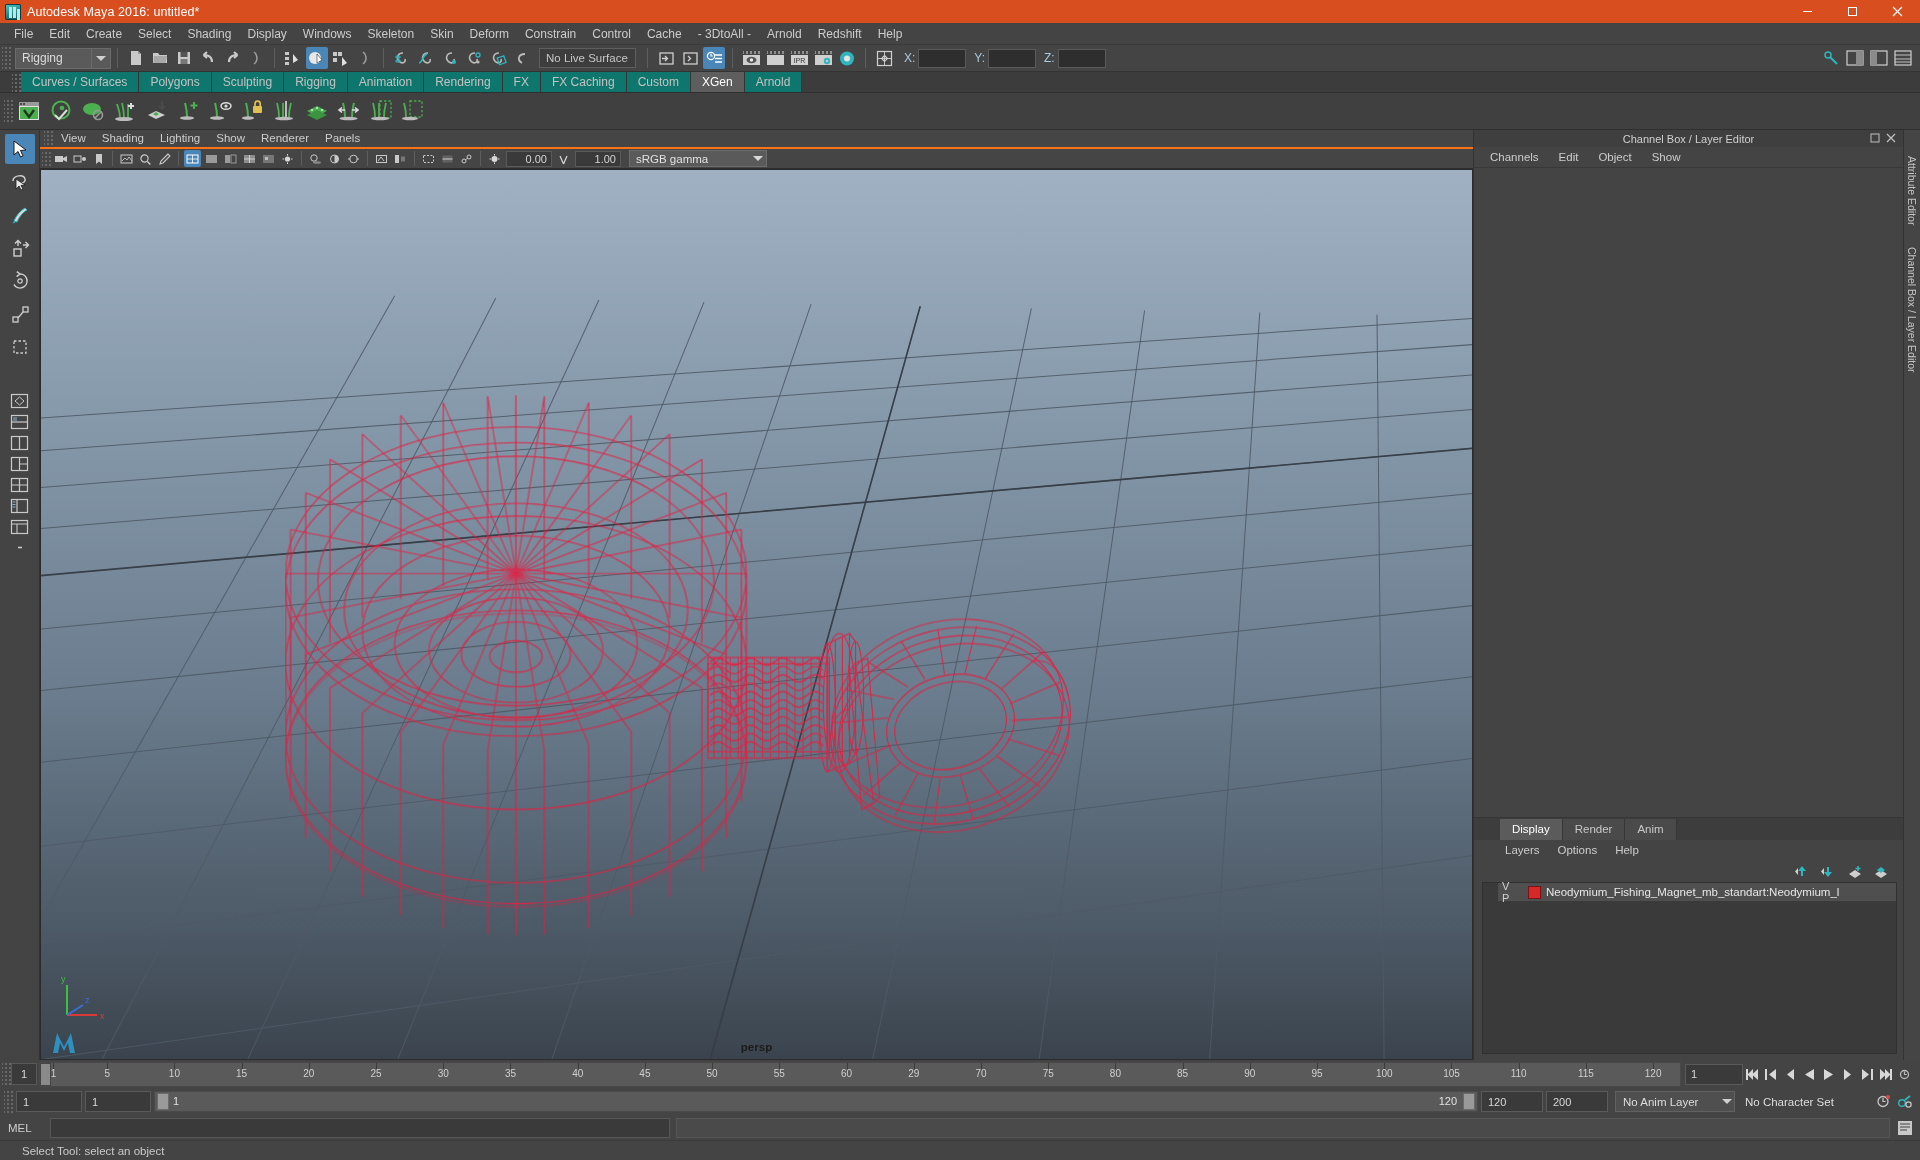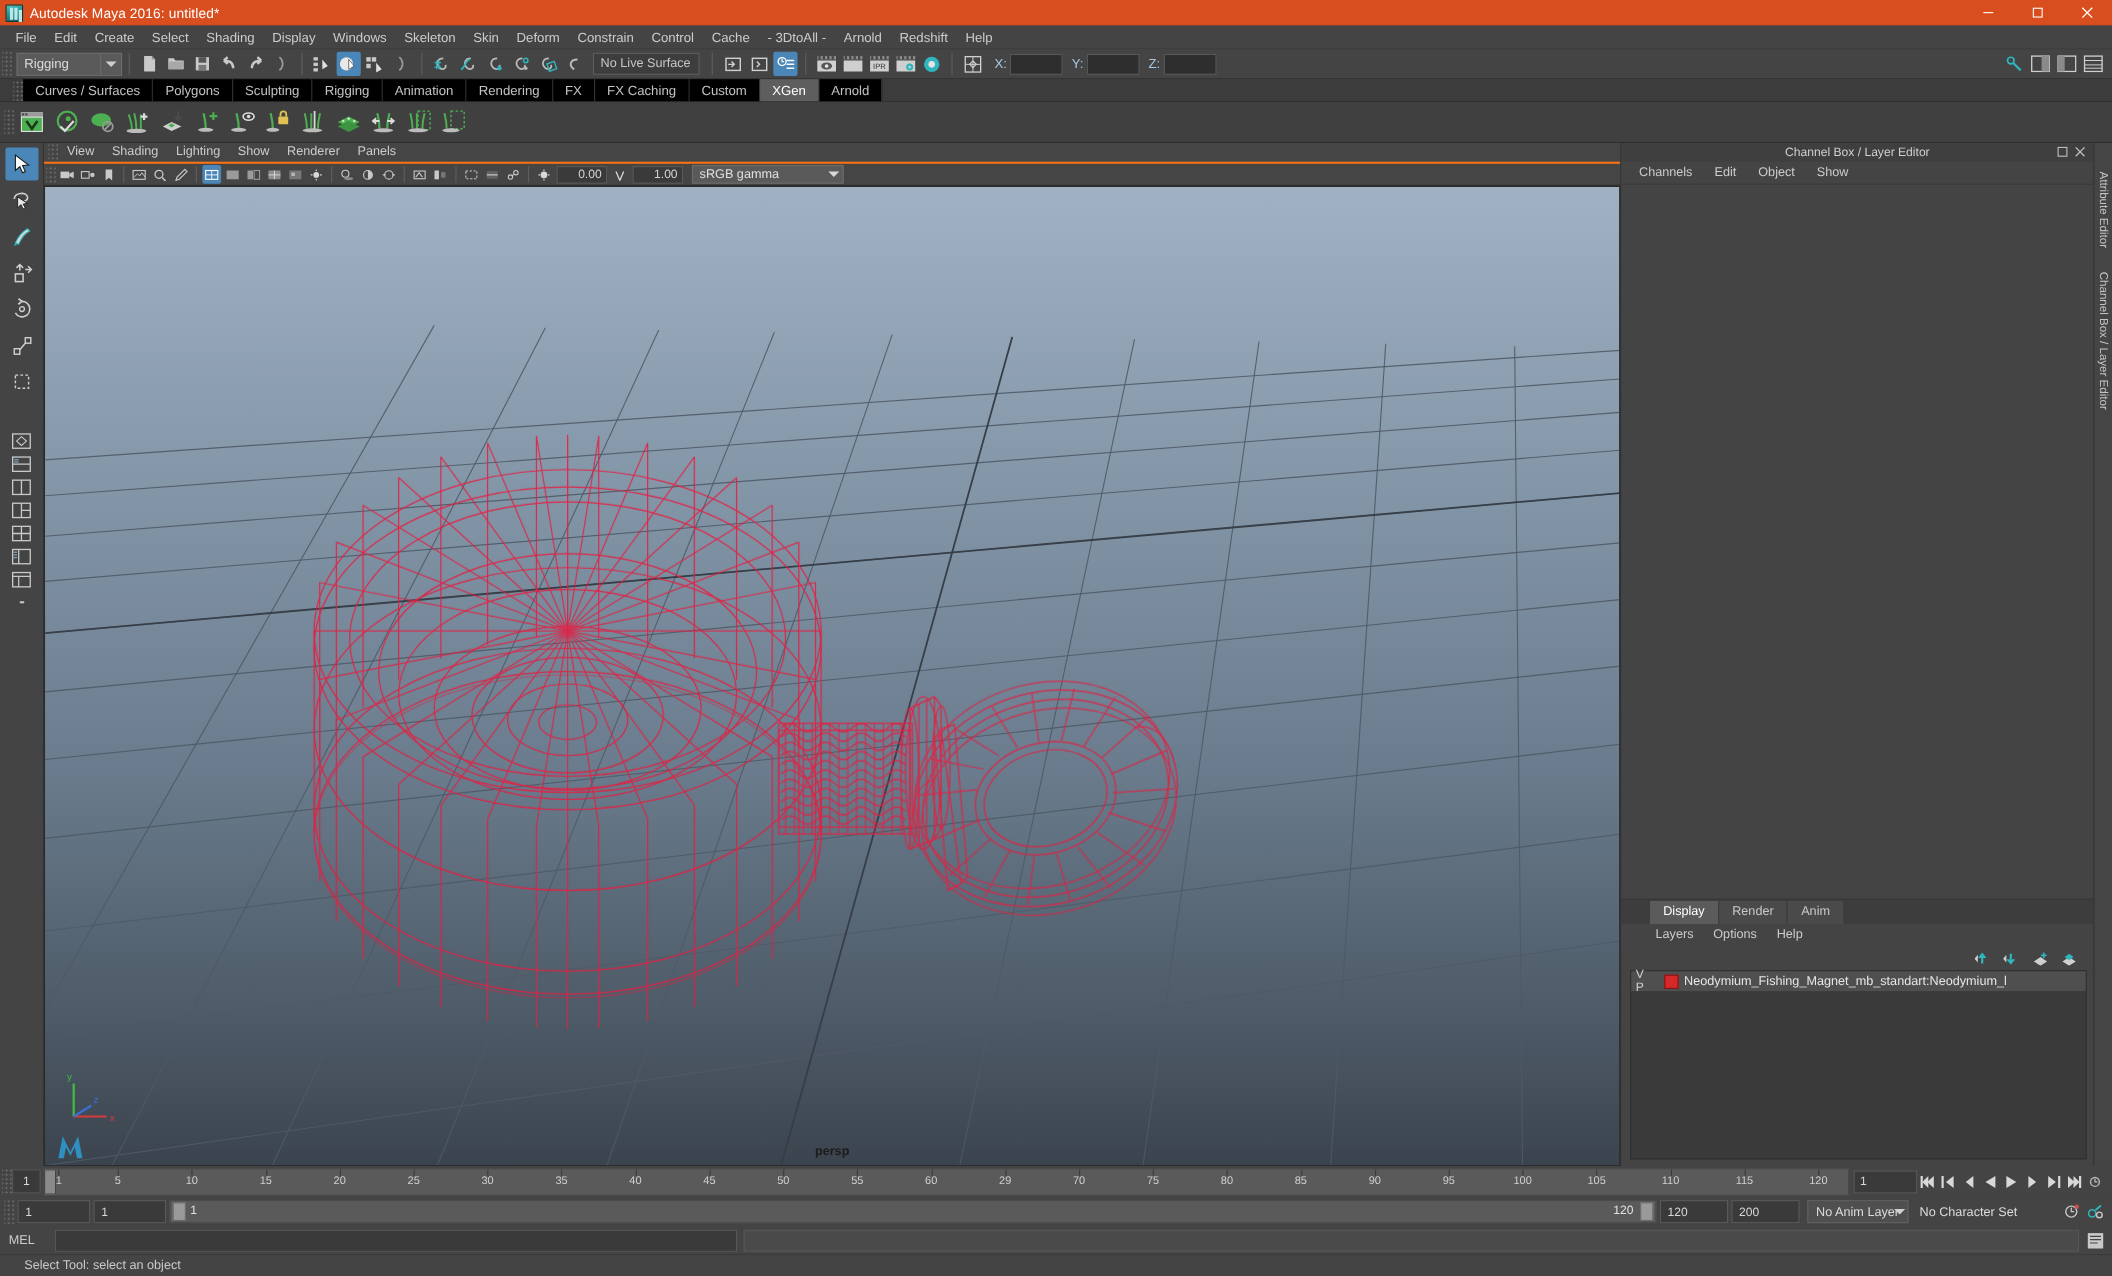--- a/index.html
+++ b/index.html
@@ -78,21 +78,21 @@
   .coord-field { width: 48px; height: 19px; background: #2e2e2e; border: 1px solid #5a5a5a; flex:0 0 auto; }
   .right-icons { margin-left: auto; display: flex; align-items: center; padding-right: 5px; }
 
   
   .shelf-tabs {
     height: 21px; background: #3c3c3c; display: flex; align-items: flex-end; flex: 0 0 auto;
     padding-left: 12px; border-bottom: 1px solid #2f2f2f;
   }
   .shelf-tab {
     height: 20px; padding: 0 11px; font-size: 12px; color: #c2c2c2; line-height: 20px;
-    background: #000000; border-right: 1px solid #353535; white-space: nowrap;
+    background: #0f766e; border-right: 1px solid #353535; white-space: nowrap;
   }
   .shelf-tab.active { background: #5e5e5e; color: #ffffff; }
   .shelf-tabs .grip { height: 18px; }
 
   
   .shelf-row {
     height: 37px; background: #404040; display: flex; align-items: center; flex: 0 0 auto;
     padding-left: 4px; border-bottom: 1px solid #2f2f2f;
   }
   .shelf-icon {
@@ -168,21 +168,21 @@
 
   .layer-editor { flex: 0 0 auto; background: #444; border-top: 1px solid #363636; }
   .le-tabs { height: 22px; display: flex; align-items: flex-end; padding-left: 26px; background:#3d3d3d;}
   .le-tab { height: 21px; padding: 0 12px; font-size: 11.5px; line-height:21px; color:#c8c8c8; background:#4a4a4a; border-right:1px solid #363636;}
   .le-tab.active { background:#5b5b5b; color:#ffffff; }
   .le-menubar { height: 20px; display: flex; align-items: center; padding-left: 22px; background:#444; }
   .le-menu { font-size: 11.5px; color: #cccccc; padding: 14px 9px; line-height:18px; }
   .le-toolrow { height: 22px; display:flex; align-items:center; justify-content:flex-end; padding-right: 14px; gap: 10px; background:#444;}
   .le-tool { width: 16px; height: 14px; display:flex;align-items:center;justify-content:center;}
   .le-list { background: #3a3a3a; border: 1px solid #303030; margin: 0 6px 6px 8px; height: 172px; }
-  .le-row { display:flex; align-items:center; height: 19px; background:#4f4f4f; border-bottom:1px solid #3a3a3a; padding-left:4px; }
+  .le-row { display:flex; align-items:center; height: 19px; background:#4f4f4f; border-bottom:1px solid #3a3a3a; padding-left:4px;margin-left:15px; }
   .le-vp { font-size: 11px; color: #d0d0d0; width: 24px; letter-spacing: 3px; }
   .le-swatch { width: 13px; height: 13px; background: #d62828; margin: 0 5px 0 2px; flex:0 0 auto; border:1px solid #7a1414;}
   .le-name { font-size: 11.5px; color: #e6e6e6; white-space: nowrap; overflow: hidden; text-overflow: clip; }
 
   .attr-side {
     width: 17px; flex: 0 0 auto; background: #454545; border-left: 1px solid #333;
     display: flex; flex-direction: column; align-items: center; padding-top: 26px;
   }
   .vtext { writing-mode: vertical-rl; font-size: 10.5px; color: #c4c4c4; white-space: nowrap; }
   .vtext.gap { margin-top: 22px; }
@@ -1342,21 +1342,21 @@
     <div class="rs-bar">
       <div class="rs-handle" style="left:2px"></div>
       <div class="rs-bar-lbl" style="left:18px">1</div>
       <div class="rs-handle" style="right:2px"></div>
       <div class="rs-bar-lbl" style="right:20px">120</div>
     </div>
 
     <div class="rs-field" style="width:62px">120</div>
     <div class="rs-field" style="width:62px">200</div>
 
-    <div class="anim-combo" style="width:92px; margin-left:4px">
+    <div class="anim-combo" style="width:120px; margin-left:4px">
       <span>No Anim Layer</span>
       <span class="caret-box">
           <i class="caret-dn" style="border-top-color:#d0d0d0"></i>
         </span>
     </div>
 
     <div class="anim-combo" style="width:132px; border:none; background:transparent">
       <span>No Character Set</span>
     </div>
 

